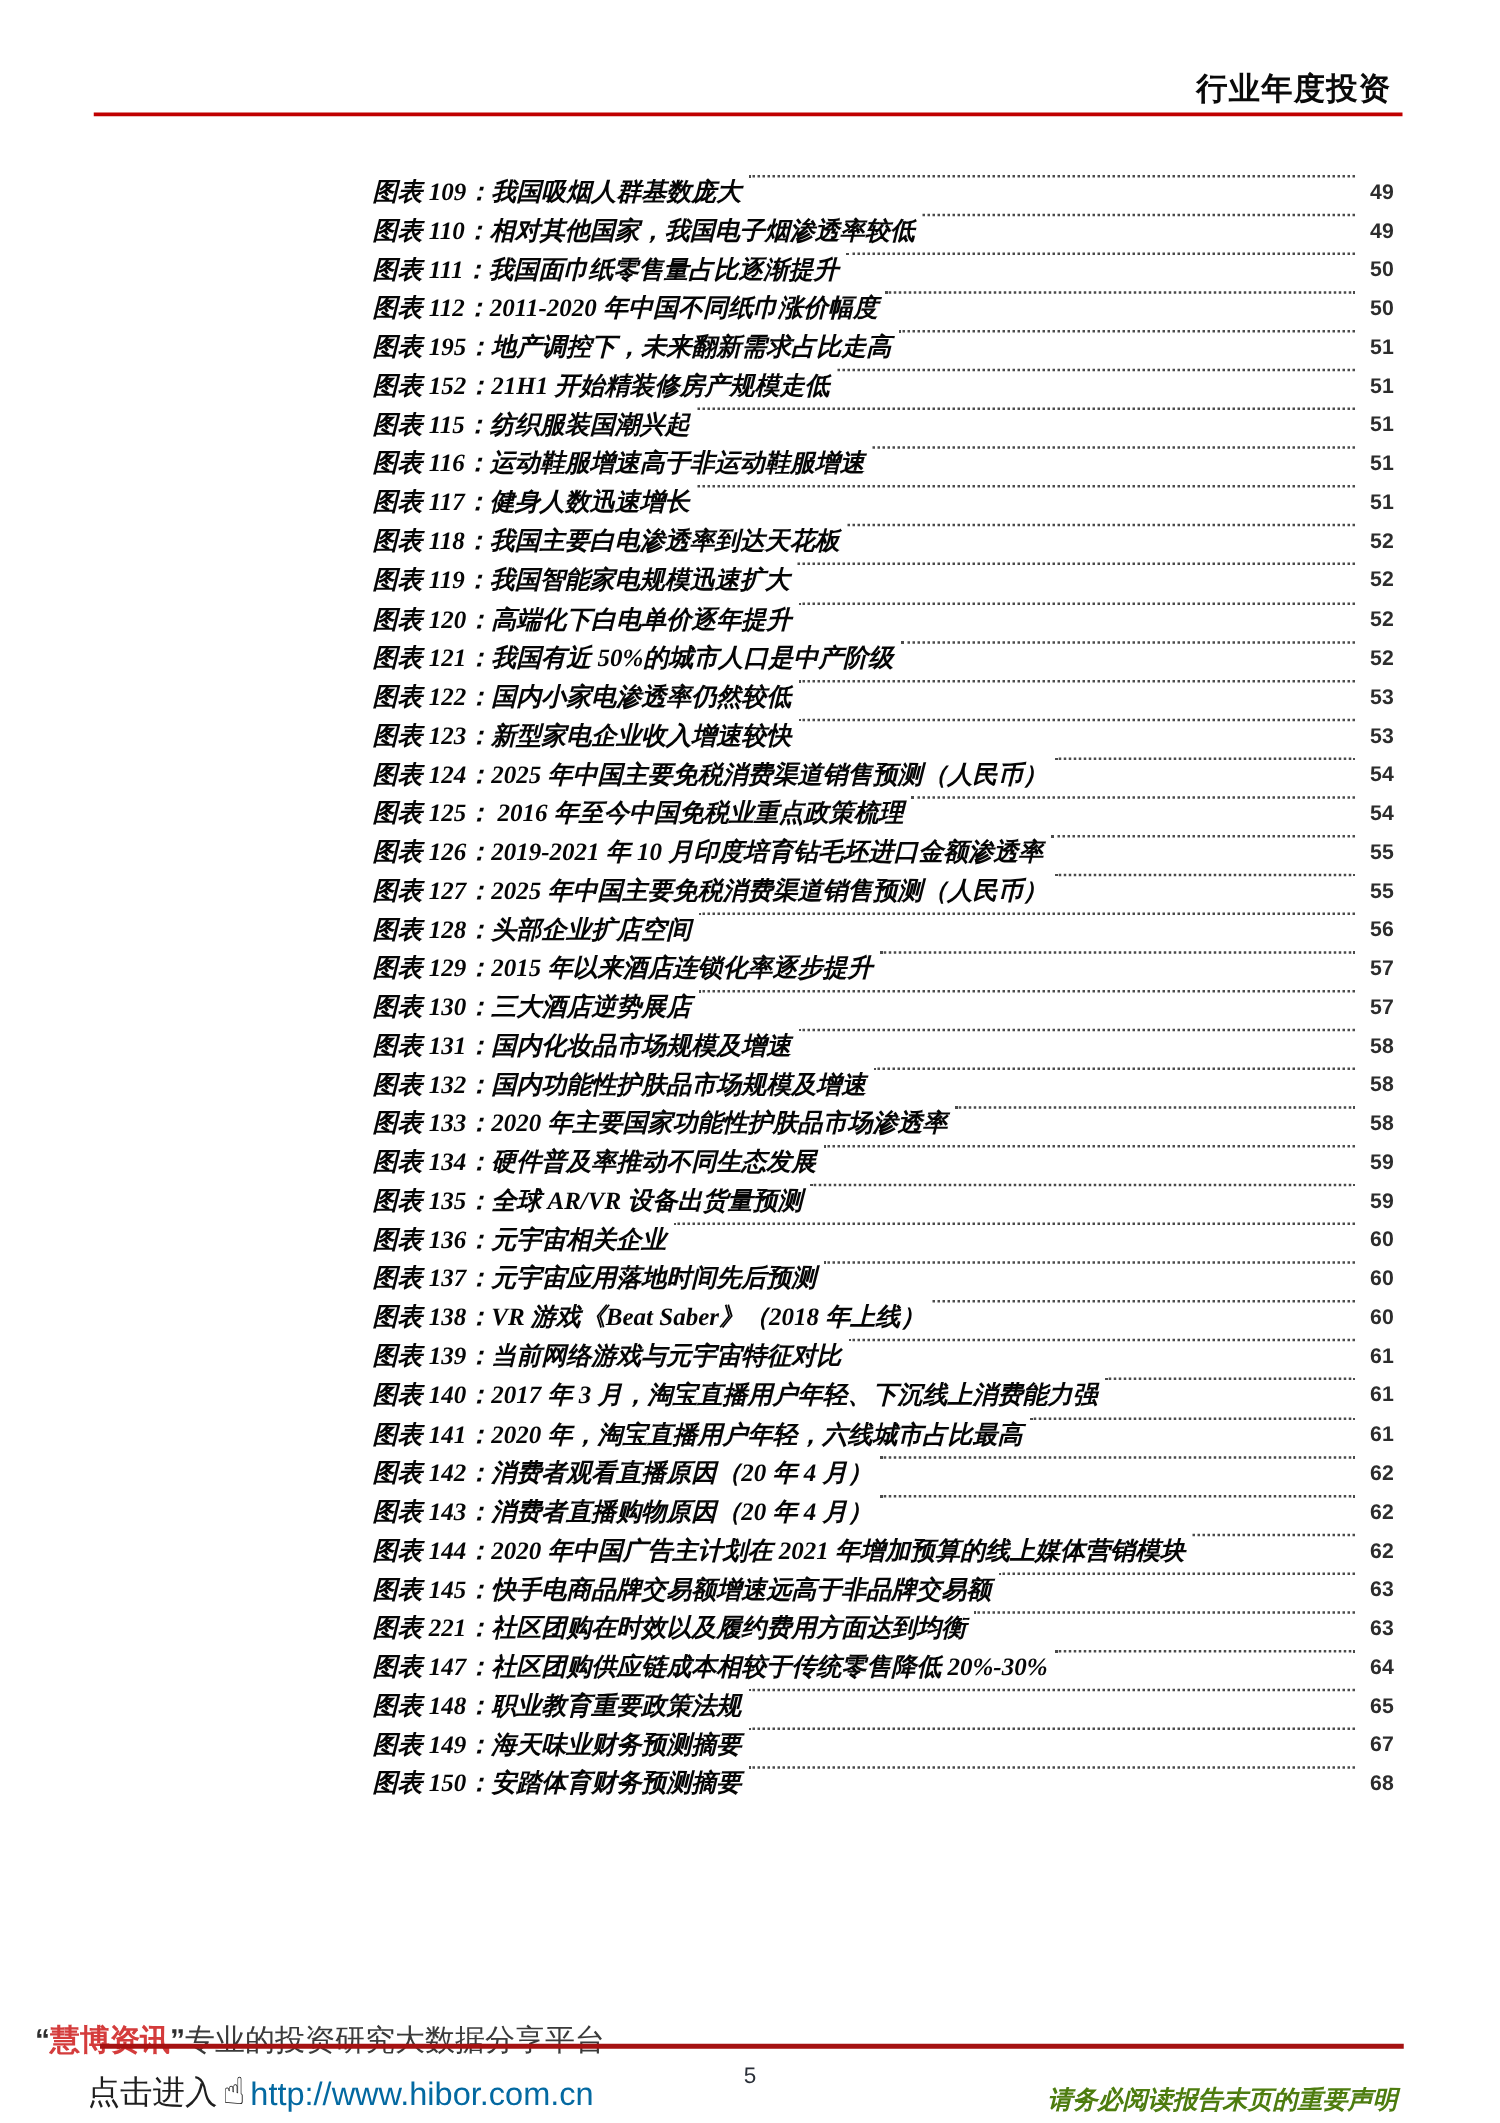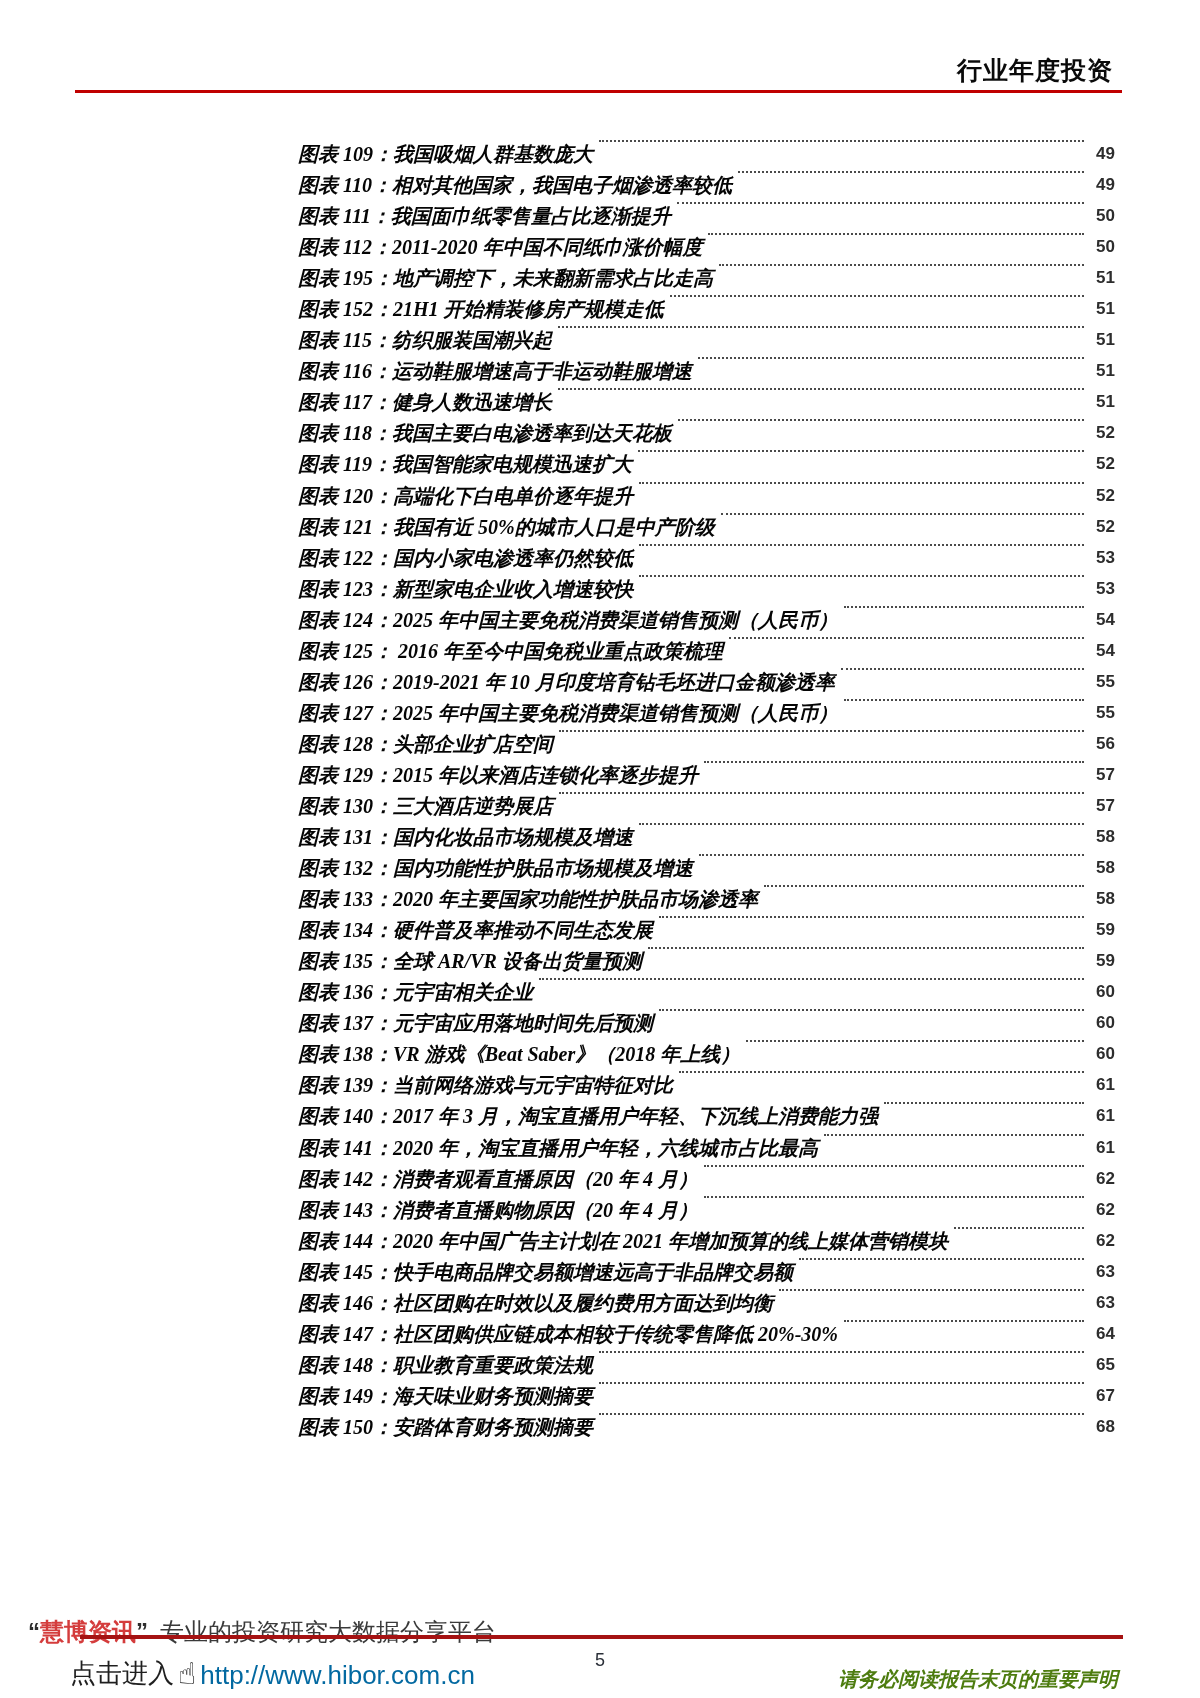--- a/index.html
+++ b/index.html
@@ -76,21 +76,21 @@
     position: absolute;
     top: 1616px;
     left: 28px;
     font-size: 24px;
     font-weight: 700;
     color: #2e2e2e;
     white-space: nowrap;
   }
   .wm-quote { color: #2e2e2e; font-weight: 700; }
   .wm-brand { color: #d43c3c; font-weight: 700; }
-  .wm-tagline { color: #3a3a3a; font-weight: 400; margin-left: 12px; }
+  .wm-tagline { color: #3a3a3a; font-weight: 400; margin-left: 0; }
 
   .footer-rule {
     position: absolute;
     top: 1635px;
     left: 80px;
     width: 1043px;
     height: 4px;
     background: #a51212;
   }
 
@@ -322,21 +322,21 @@
       <span class="toc-label">图表 144：2020 年中国广告主计划在 2021 年增加预算的线上媒体营销模块</span>
       <span class="toc-leader"></span>
       <span class="toc-page">62</span>
     </div>
     <div class="toc-row">
       <span class="toc-label">图表 145：快手电商品牌交易额增速远高于非品牌交易额</span>
       <span class="toc-leader"></span>
       <span class="toc-page">63</span>
     </div>
     <div class="toc-row">
-      <span class="toc-label">图表 146：社区团购在时效以及履约费用方面达到均衡</span>
+      <span class="toc-label">图表 221：社区团购在时效以及履约费用方面达到均衡</span>
       <span class="toc-leader"></span>
       <span class="toc-page">63</span>
     </div>
     <div class="toc-row">
       <span class="toc-label">图表 147：社区团购供应链成本相较于传统零售降低 20%-30%</span>
       <span class="toc-leader"></span>
       <span class="toc-page">64</span>
     </div>
     <div class="toc-row">
       <span class="toc-label">图表 148：职业教育重要政策法规</span>

